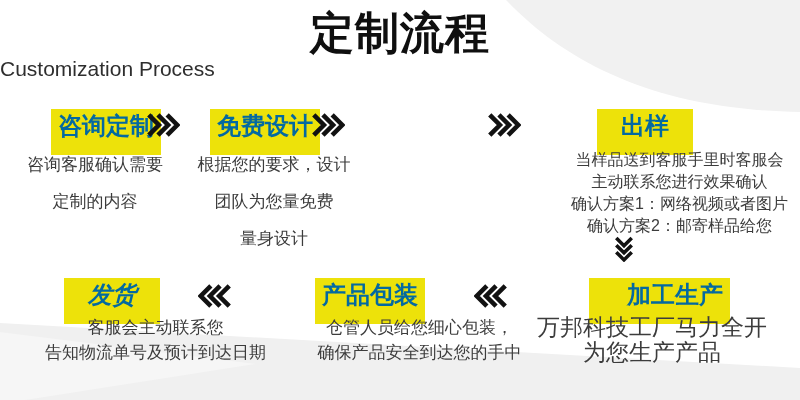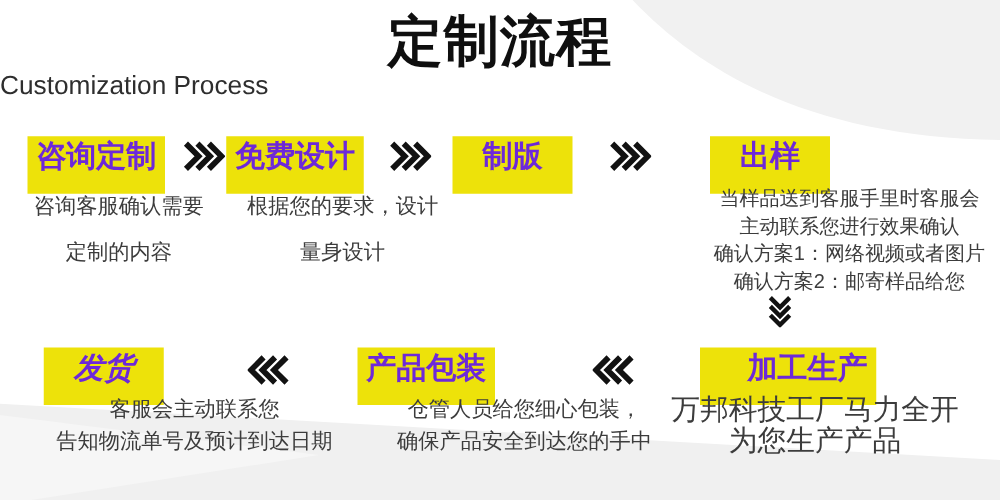--- a/index.html
+++ b/index.html
@@ -14,23 +14,23 @@
     position:absolute; left:0; top:4px; width:800px; text-align:center;
     font-size:44px; font-weight:700; color:#0f0f0f; letter-spacing:1px; z-index:1;
   }
   .page-subtitle{
     position:absolute; left:0; top:57px; width:800px; text-align:left;
     font-size:21px; font-weight:400; color:#2e2e2e; z-index:1;
   }
 
   .step-label{
     position:absolute; z-index:1;
-    background:#ede20a; color:#6d28d9;
+    background:#ede20a; color:#0369a1;
     font-size:24px; font-weight:700;
-    height:46px; line-height:34px; padding:0 7px; white-space:nowrap;
+    height:46px; line-height:34px; padding:0 7px; white-space:nowrap;margin-left:29px;
   }
   .step-label.wide-pad{padding:0 24px;}
 
   .l1{left:22px;  top:109px;}
   .l2{left:181px; top:109px;}
   .l3{left:362px; top:109px;}
   .l4{left:568px; top:109px;}
   .l5{left:560px; top:278px;padding-left:38px;}
   .l6{left:286px; top:278px;}
   .l7{left:35px;  top:278px;font-style:italic;}
@@ -65,33 +65,33 @@
     <path d="M506,0 L800,0 L800,112 C655,110 565,62 506,0 Z" fill="#f1f1f1"></path>
     <polygon points="0,323 800,368 800,400 0,400" fill="#f0f0f0"></polygon>
     <polygon points="0,332 255,364 25,400 0,400" fill="#f6f6f6"></polygon>
   </svg>
 
   <div class="page-title">定制流程</div>
   <div class="page-subtitle">Customization Process</div>
 
   <div class="step-label l1">咨询定制</div>
   <div class="step-label l2">免费设计</div>
-  <div class="step-label l3 wide-pad">制版</div>
   <div class="step-label l4 wide-pad">出样</div>
 
   <div class="step-label l5">加工生产</div>
   <div class="step-label l6">产品包装</div>
   <div class="step-label l7 wide-pad">发货</div>
 
   <div class="step-desc d1">
     <div>咨询客服确认需要</div>
     <div>定制的内容</div>
   </div>
   <div class="step-desc d2">
     <div>根据您的要求，设计</div>
+    <div>团队为您量免费</div>
     <div>量身设计</div>
   </div>
   <div class="step-desc d4">
     <div>当样品送到客服手里时客服会</div>
     <div>主动联系您进行效果确认</div>
     <div>确认方案1：网络视频或者图片</div>
     <div>确认方案2：邮寄样品给您</div>
   </div>
 
   <div class="step-desc d5">

